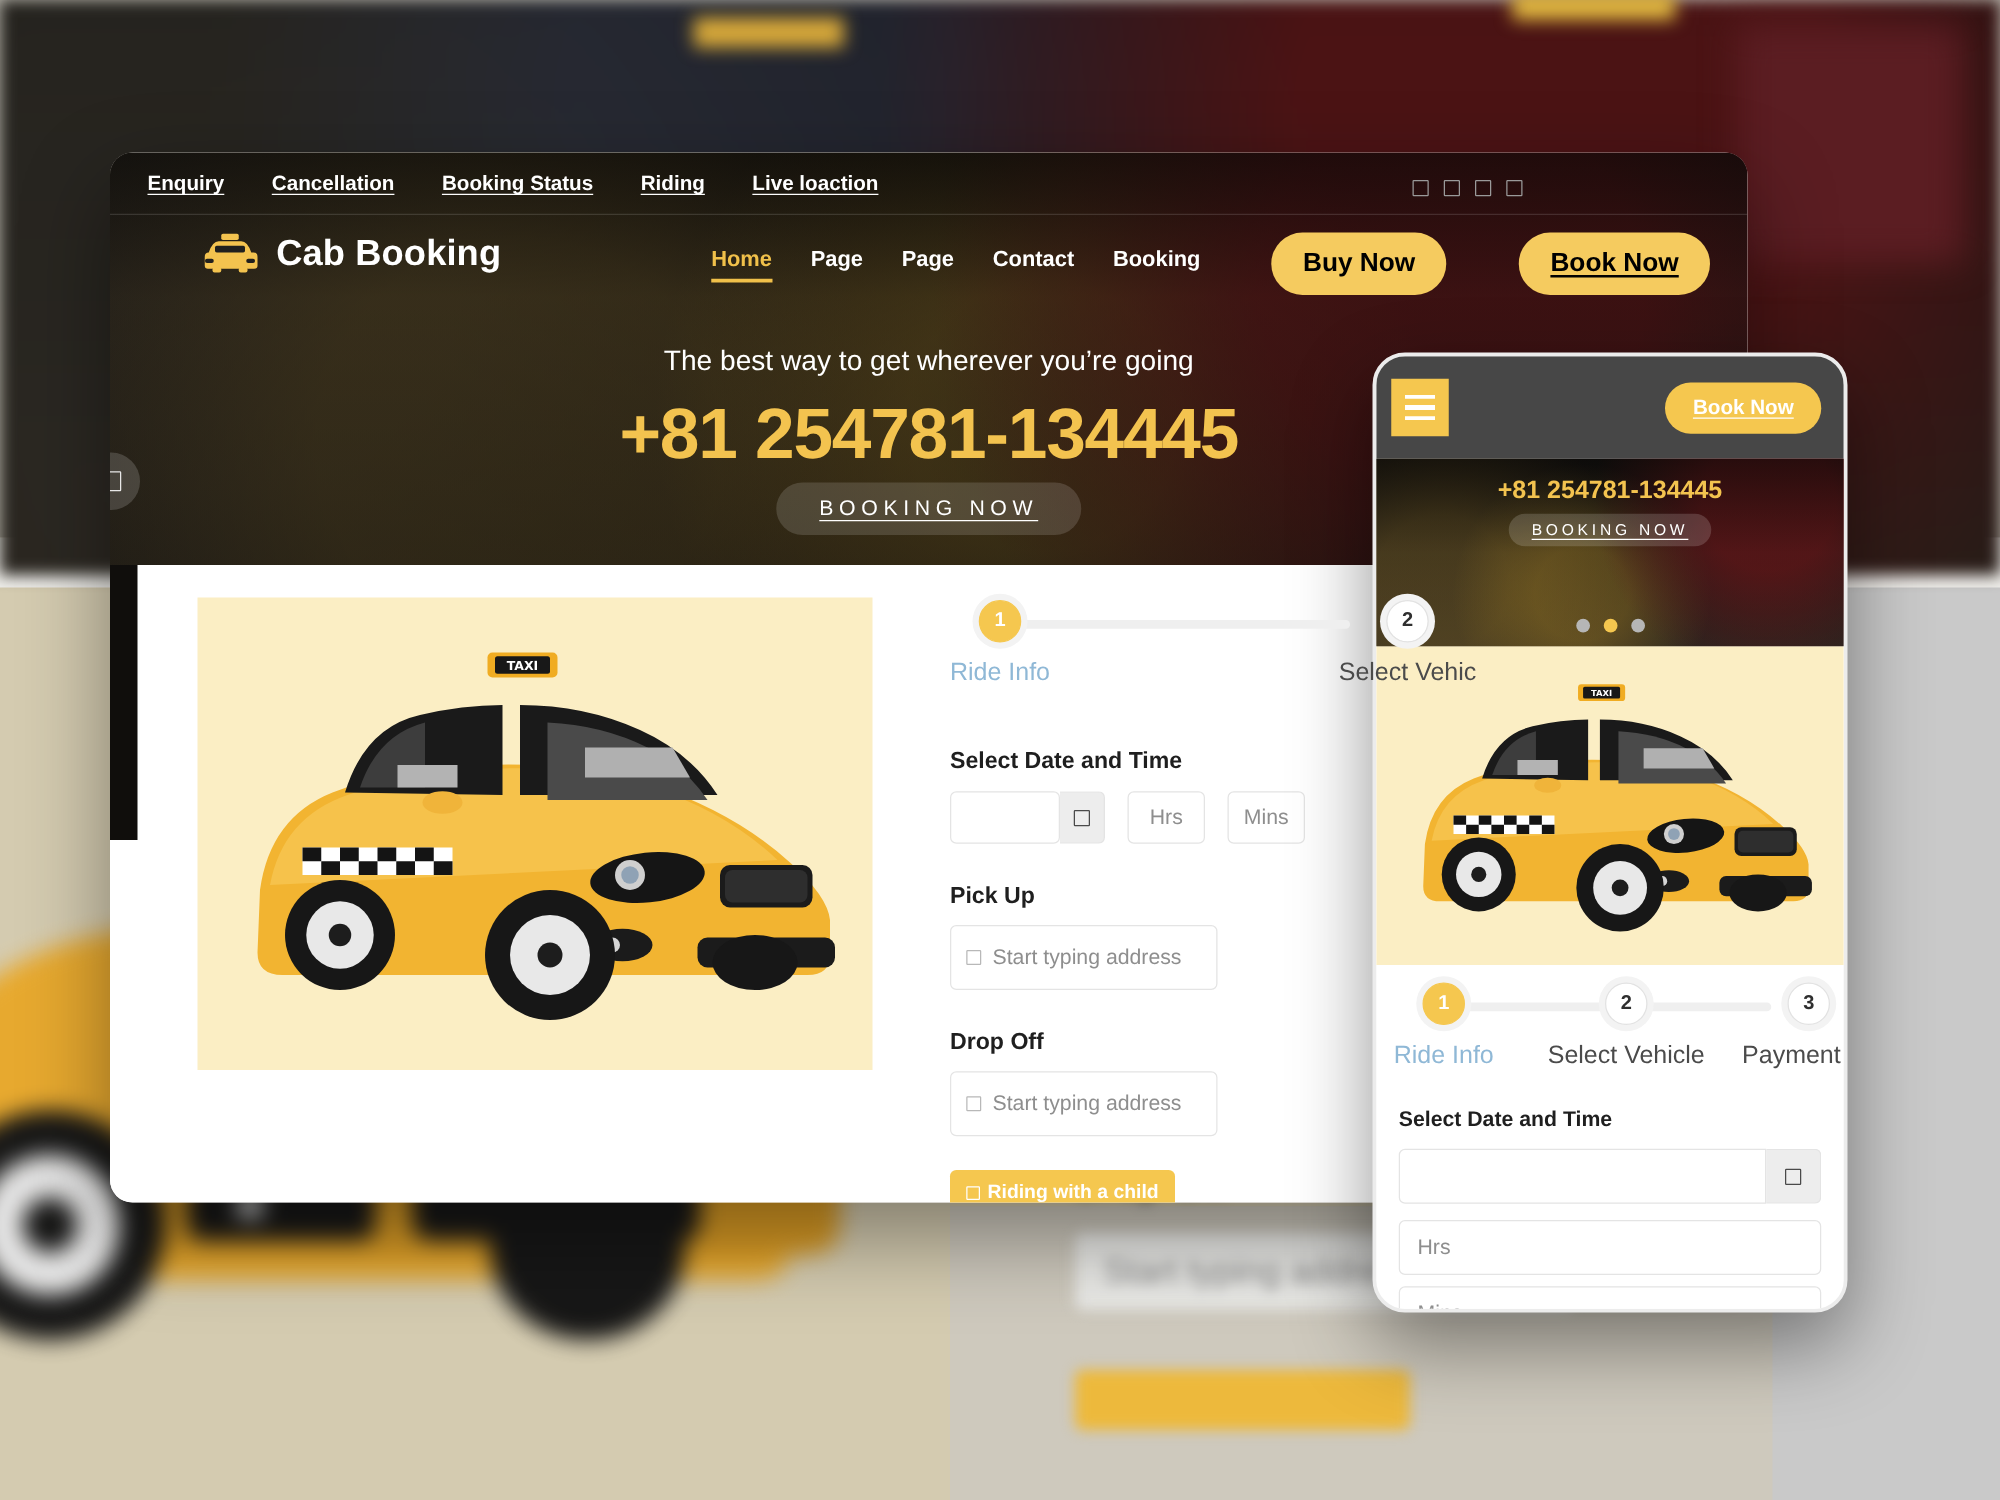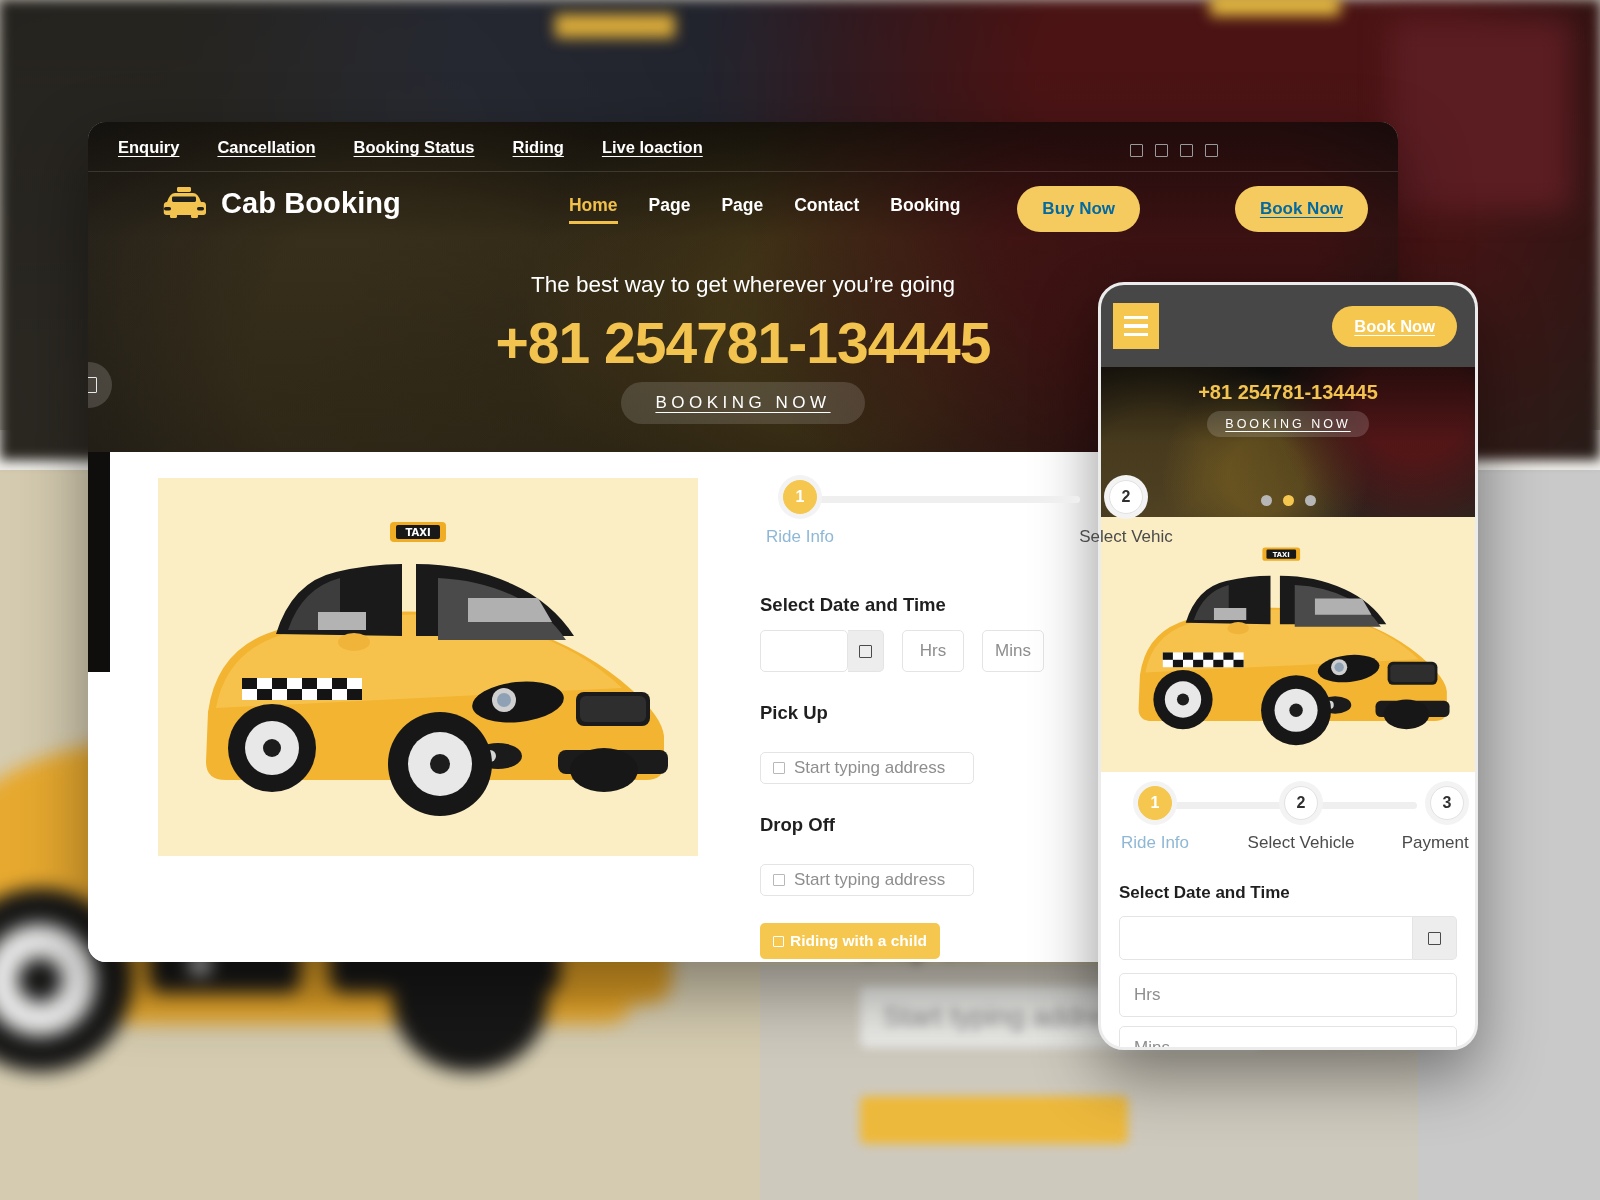--- a/index.html
+++ b/index.html
@@ -104,22 +104,22 @@
   .nav-row { display:flex; align-items:flex-start; padding:14px 30px 0 72px; }
   .brand { display:flex; align-items:center; gap:13px; }
   .brand-name { color:#fff; font-size:29px; font-weight:700; letter-spacing:.1px; }
   .nav-links { display:flex; align-items:center; gap:31px; margin-left:168px; }
   .nav-link {
     color:#fff; font-size:17.5px; font-weight:600; cursor:pointer; padding-bottom:5px;
     border-bottom:3px solid transparent; white-space:nowrap;
   }
   .nav-link.active { color:#f0c04a; border-bottom-color:#f0c04a; }
   .btn-pill {
-    background:#f5cb5f; color:#0369a1; border:none; border-radius:26px;
-    padding:13px 25px; font-size:17px; font-weight:600; cursor:pointer;
+    background:#f5cb5f; color:#000000; border:none; border-radius:26px;
+    padding:13px 25px; font-size:21px; font-weight:600; cursor:pointer;
     font-family:inherit; white-space:nowrap;
   }
   .btn-buy { margin-left:26px; }
   .btn-book-top { margin-left:auto; text-decoration:underline; text-underline-offset:3px; }
 
   
   .hero-center { text-align:center; margin-top:40px; }
   .hero-tagline { color:#fff; font-size:22.5px; font-weight:400; }
   .hero-phone {
     color:#f3c34f; font-size:57px; font-weight:700; letter-spacing:-1px; margin-top:12px;
@@ -147,21 +147,21 @@
   .form-panel { margin-left:62px; width:360px; padding-top:2px; }
 
   .stepper { position:relative; display:flex; align-items:flex-start; }
   .step { display:flex; flex-direction:column; align-items:center; width:72px; z-index:2; }
   .step-circle {
     width:34px; height:34px; border-radius:50%; display:flex; align-items:center;
     justify-content:center; font-size:16px; font-weight:600; background:#fff;
     border:1px solid #e2e2e2; color:#2f2f2f; box-shadow:0 0 0 5px #f3f3f3;
   }
   .step-circle.active { background:#f5c74f; color:#fff; border-color:#f5c74f; }
-  .step-label { margin-top:13px; font-size:17px; color:#4b4b4b; white-space:nowrap; }
+  .step-label { margin-top:13px; font-size:20px; color:#4b4b4b; white-space:nowrap; }
   .step-label.active { color:#8fb8d6; }
   .step-track {
     position:absolute; left:40px; right:40px; top:16px; height:7px;
     background:#efefef; border-radius:4px; z-index:1;
   }
 
   .field-label { font-size:18.5px; font-weight:600; color:#1f1f1f; }
   .sd-label { margin-top:47px; }
   .row-datetime { display:flex; align-items:center; gap:9px; margin-top:14px; }
   .inp {
@@ -170,21 +170,21 @@
   }
   .inp-date { width:88px; }
   .inp-datebtn {
     width:36px; height:42px; background:#ededed; border:1px solid #e4e4e4; border-left:none;
     display:flex; align-items:center; justify-content:center; cursor:pointer;
     margin-left:-9px; border-radius:0 5px 5px 0;
   }
   .inp-hrs, .inp-mins { width:62px; justify-content:center; margin-left:9px; }
   .label-gap { margin-top:30px; }
   .inp-addr {
-    margin-top:28px; width:214px; height:32px; padding-left:12px; gap:9px;
+    margin-top:13px; width:214px; height:52px; padding-left:12px; gap:9px;
   }
   .sq-in { width:12px; height:12px; border:1.4px solid #b8b8b8; border-radius:1px; flex:none; }
   .chip-child {
     margin-top:27px; display:inline-flex; align-items:center; gap:6px;
     background:#f5c74f; color:#fff; border:none; border-radius:5px;
     padding:9px 13px; font-size:15.5px; font-weight:600; cursor:pointer; font-family:inherit;
   }
   .sq-w { width:11px; height:11px; border:1.5px solid #fff; border-radius:1px; flex:none; }
 
   

